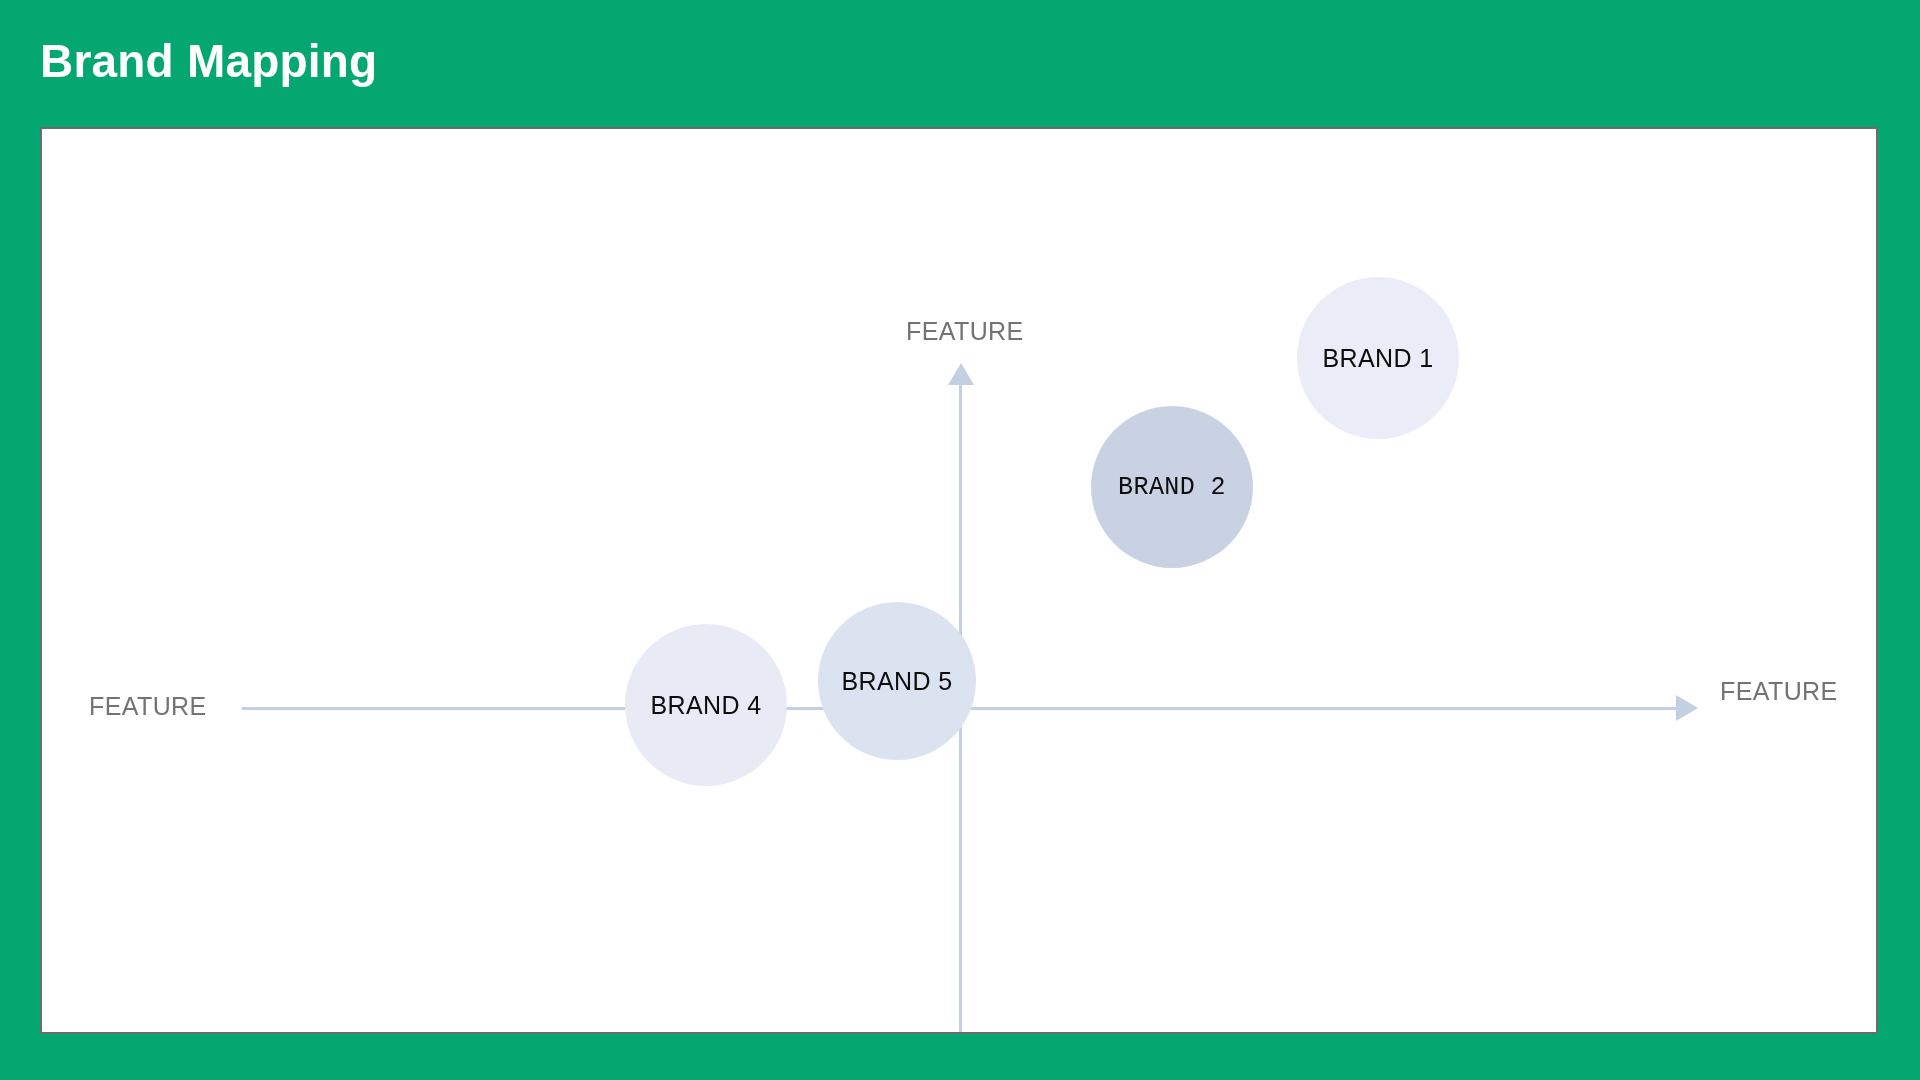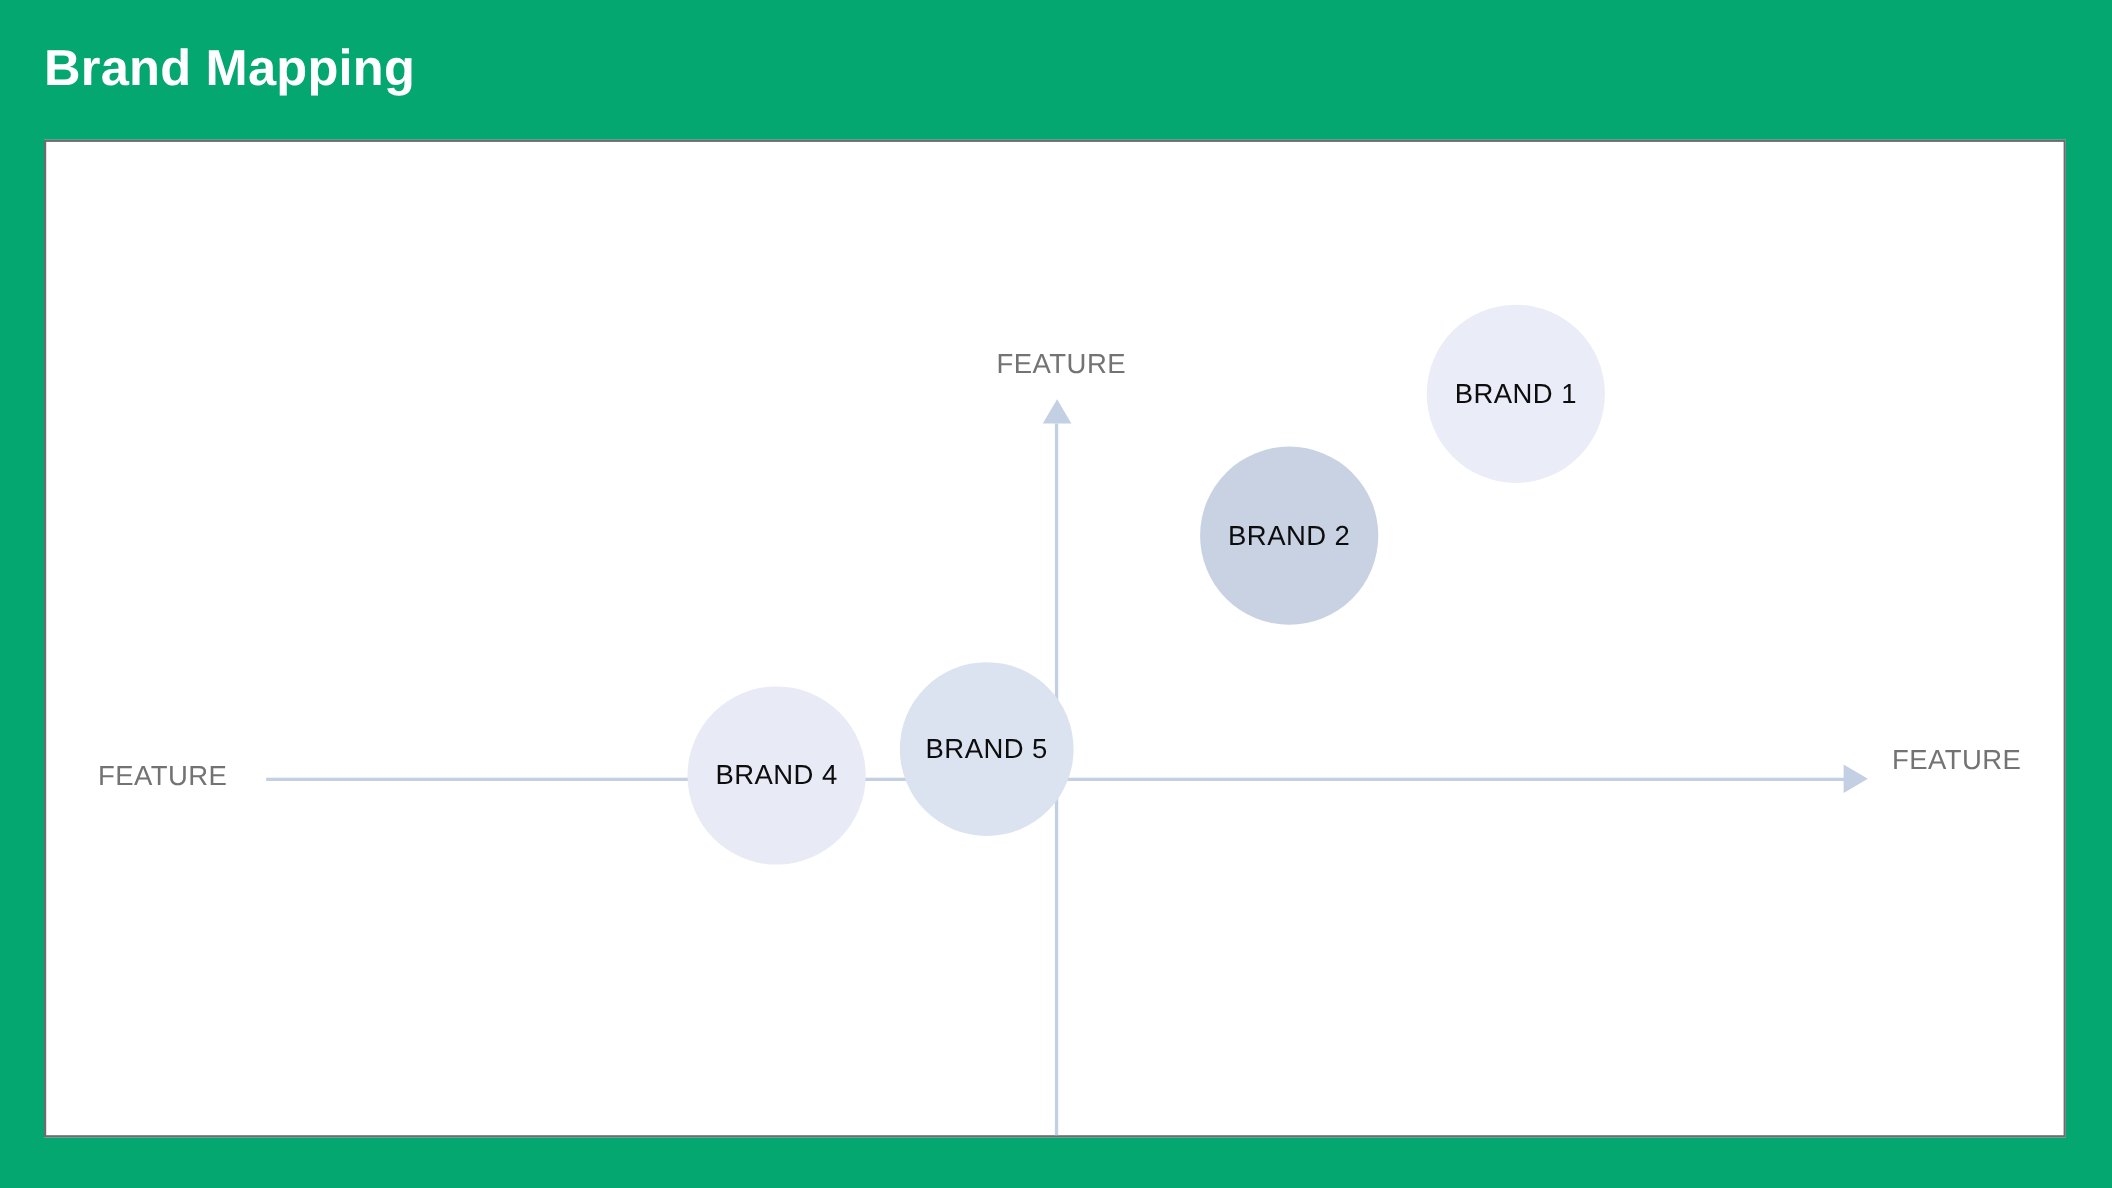--- a/index.html
+++ b/index.html
@@ -126,21 +126,21 @@
 
   <div class="axis-label axis-label-top">FEATURE</div>
 
   <div class="axis-label axis-label-left">FEATURE</div>
   <div class="axis-label axis-label-right">FEATURE</div>
 
   <div class="bubble-layer" id="bubble-layer">
       <div class="bubble" style="left: 1255px; top: 148px; width: 162px; height: 162px; background: rgb(234, 237, 247); z-index: 10;">
         <span class="bubble-label">BRAND 1</span>
       </div>
-      <div class="bubble" style="left: 1049px; top: 277px; width: 162px; height: 162px; background: rgb(200, 210, 227); z-index: 11;">
+      <div class="bubble" style="left: 1049px; top: 277px; width: 162px; height: 162px; background: rgb(200, 210, 227); z-index: 11; font-family: Liberation Mono, monospace;">
         <span class="bubble-label">BRAND 2</span>
       </div>
       <div class="bubble" style="left: 583px; top: 495px; width: 162px; height: 162px; background: rgb(232, 235, 245); z-index: 13;">
         <span class="bubble-label">BRAND 4</span>
       </div>
       <div class="bubble" style="left: 776px; top: 473px; width: 158px; height: 158px; background: rgb(220, 227, 240); z-index: 14;">
         <span class="bubble-label">BRAND 5</span>
       </div>
     </div>
 

